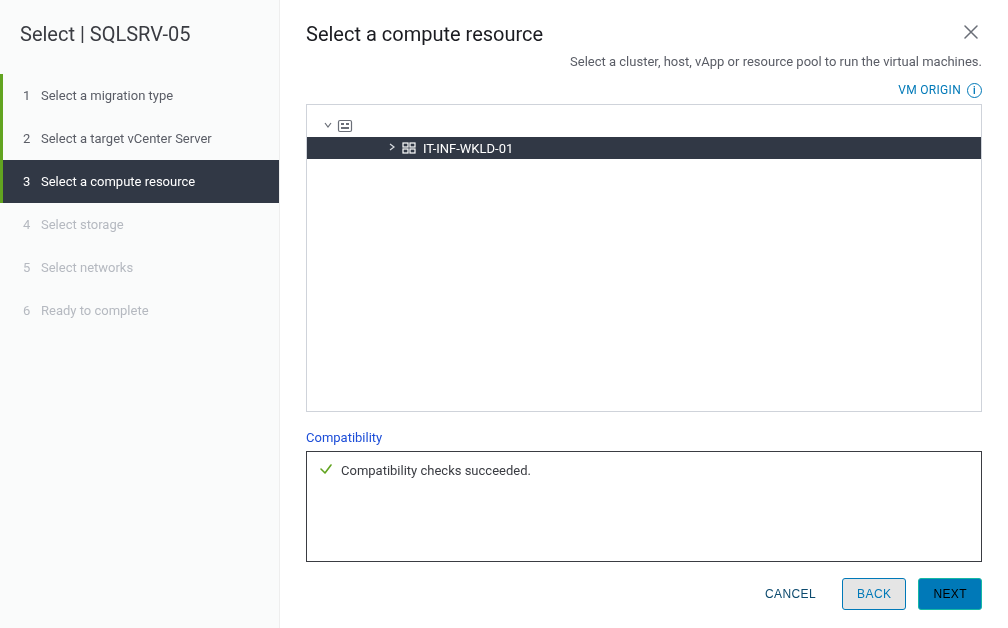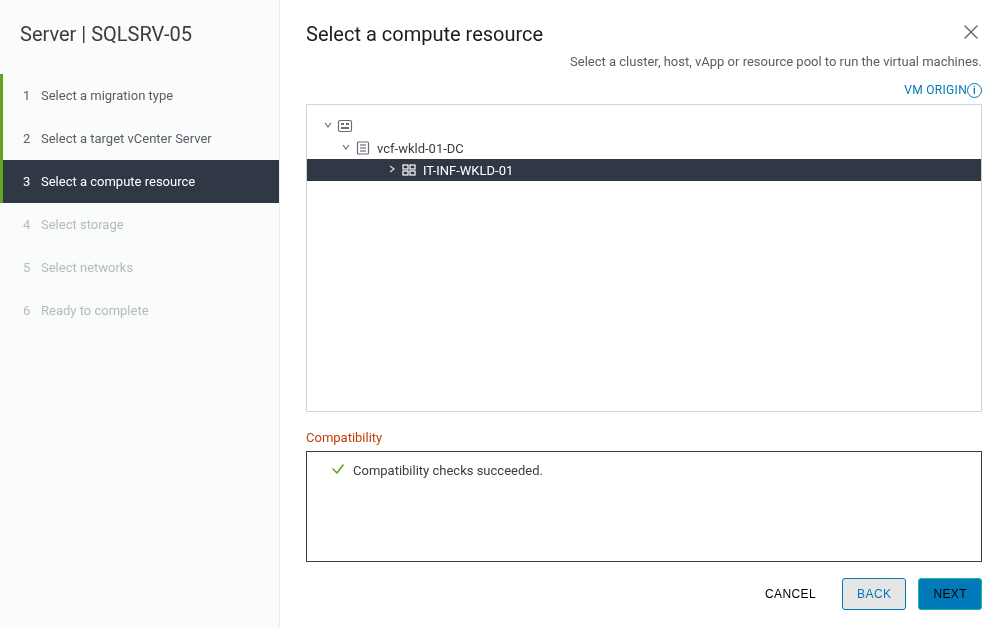--- a/index.html
+++ b/index.html
@@ -18,54 +18,54 @@
   .step-label { }
 
   
   .main { flex: 1; display: flex; flex-direction: column; padding: 22px 26px 18px 26px; position: relative; }
   .title-row { display: flex; align-items: flex-start; justify-content: space-between; }
   .main-title { font-size: 20px; font-weight: 400; color: #1b1c21; }
   .close-x { font-size: 18px; color: #6a6e77; cursor: pointer; line-height: 1; padding: 2px 4px; }
   .subtitle { font-size: 13px; color: #5a5d66; margin-top: 8px; text-align: right; }
 
   .vm-origin-row { text-align: right; margin-top: 10px; }
-  .vm-origin { font-size: 12px; letter-spacing: 0.3px; color: #0079b8; display: inline-flex; align-items: center; cursor: pointer; }
+  .vm-origin { font-size: 12px; letter-spacing: 0.3px; color: #0079b8; display: inline-flex; align-items: center; gap: 6px; cursor: pointer; }
   .info-circle { width: 15px; height: 15px; border: 1.5px solid #0079b8; border-radius: 50%; display: inline-flex; align-items: center; justify-content: center; font-size: 10px; font-weight: 600; color: #0079b8; }
 
   .tree-box { border: 1px solid #cfd3da; margin-top: 6px; height: 310px; overflow: auto; padding: 10px 0; }
   .tree-row { display: flex; align-items: center; height: 22px; font-size: 13px; color: #3a3c42; cursor: pointer; }
   .tree-row.selected { background: #313845; color: #fff; }
   .toggle { width: 10px; text-align: center; font-size: 9px; color: #6a6e77; }
   .tree-row.selected .toggle { color: #d9dce1; }
   .tree-icon { width: 16px; height: 16px; margin: 0 6px 0 4px; display: inline-flex; align-items: center; justify-content: center; }
   .tree-icon svg { display: block; }
   .tree-label { }
   .indent-0 { padding-left: 16px; }
   .indent-1 { padding-left: 34px; }
   .indent-2 { padding-left: 80px; }
 
-  .compat-label { font-size: 13px; color: #c2410c; margin-top: 18px; margin-bottom: 6px; }
-  .compat-box { border: 1px solid #3a3c42; height: 112px; padding: 10px 24px; }
+  .compat-label { font-size: 13px; color: #1d4ed8; margin-top: 18px; margin-bottom: 6px; }
+  .compat-box { border: 1px solid #3a3c42; height: 112px; padding: 10px 12px; }
   .compat-line { display: flex; align-items: center; gap: 8px; font-size: 13px; color: #3a3c42; }
   .check-mark { color: #62a420; font-size: 14px; }
 
   .footer { margin-top: auto; padding-top: 16px; display: flex; justify-content: flex-end; gap: 12px; align-items: center; }
   .btn { font-size: 12px; letter-spacing: 0.4px; padding: 8px 14px; border-radius: 3px; cursor: pointer; border: none; background: transparent; font-weight: 500; }
-  .btn-cancel { color: #000000; }
+  .btn-cancel { color: #0c4a6e; }
   .btn-back { color: #0079b8; border: 1px solid #0079b8; background: #e5e5e5; }
   .btn-next { color: #000000; background: #0079b8; border: 1px solid #14b8a6; }
 </style>
 </head>
 <body>
 
 <div class="wizard">
 
   <aside class="sidebar">
     <div class="sidebar-header">
-      <span>Server</span>
+      <span>Select</span>
       <span> | </span>
       <span>SQLSRV-05</span>
     </div>
     <ul class="step-list">
       <li class="step-item completed">
         <span class="step-num">1</span>
         <span class="step-label">Select a migration type</span>
       </li>
       <li class="step-item completed">
         <span class="step-num">2</span>
@@ -117,36 +117,20 @@
         </span>
         <span class="tree-icon">
           <svg width="16" height="16" viewBox="0 0 16 16">
               <rect x="1.5" y="2.5" width="13" height="11" rx="1.5" fill="none" stroke="#6a6e77" stroke-width="1.2"></rect>
               <rect x="4" y="5" width="3" height="2" fill="#6a6e77"></rect>
               <rect x="9" y="5" width="3" height="2" fill="#6a6e77"></rect>
               <rect x="4" y="9" width="8" height="2" fill="#6a6e77"></rect>
             </svg>
         </span>
       </div>
-      <div class="tree-row indent-1">
-        <span class="toggle">
-          <svg width="8" height="8" viewBox="0 0 8 8">
-              <path d="M1 2 L4 6 L7 2" stroke="currentColor" stroke-width="1.2" fill="none"></path>
-            </svg>
-        </span>
-        <span class="tree-icon">
-          <svg width="16" height="16" viewBox="0 0 16 16">
-              <rect x="2.5" y="2" width="11" height="12" rx="1" fill="none" stroke="#6a6e77" stroke-width="1.2"></rect>
-              <line x1="5" y1="5" x2="11" y2="5" stroke="#6a6e77" stroke-width="1.2"></line>
-              <line x1="5" y1="8" x2="11" y2="8" stroke="#6a6e77" stroke-width="1.2"></line>
-              <line x1="5" y1="11" x2="11" y2="11" stroke="#6a6e77" stroke-width="1.2"></line>
-            </svg>
-        </span>
-        <span class="tree-label">vcf-wkld-01-DC</span>
-      </div>
       <div class="tree-row indent-2 selected">
         <span class="toggle">
           <svg width="8" height="8" viewBox="0 0 8 8">
               <path d="M2 1 L6 4 L2 7" stroke="currentColor" stroke-width="1.2" fill="none"></path>
             </svg>
         </span>
         <span class="tree-icon">
           <svg width="16" height="16" viewBox="0 0 16 16">
               <rect x="2" y="3" width="5" height="4" fill="none" stroke="#fff" stroke-width="1.2"></rect>
               <rect x="9" y="3" width="5" height="4" fill="none" stroke="#fff" stroke-width="1.2"></rect>

